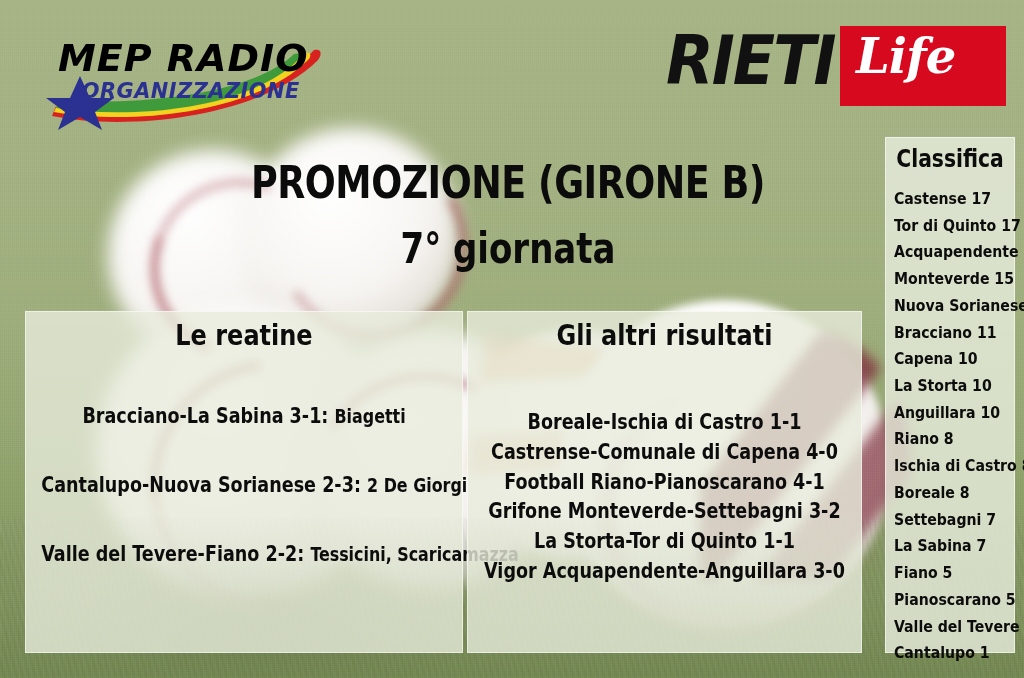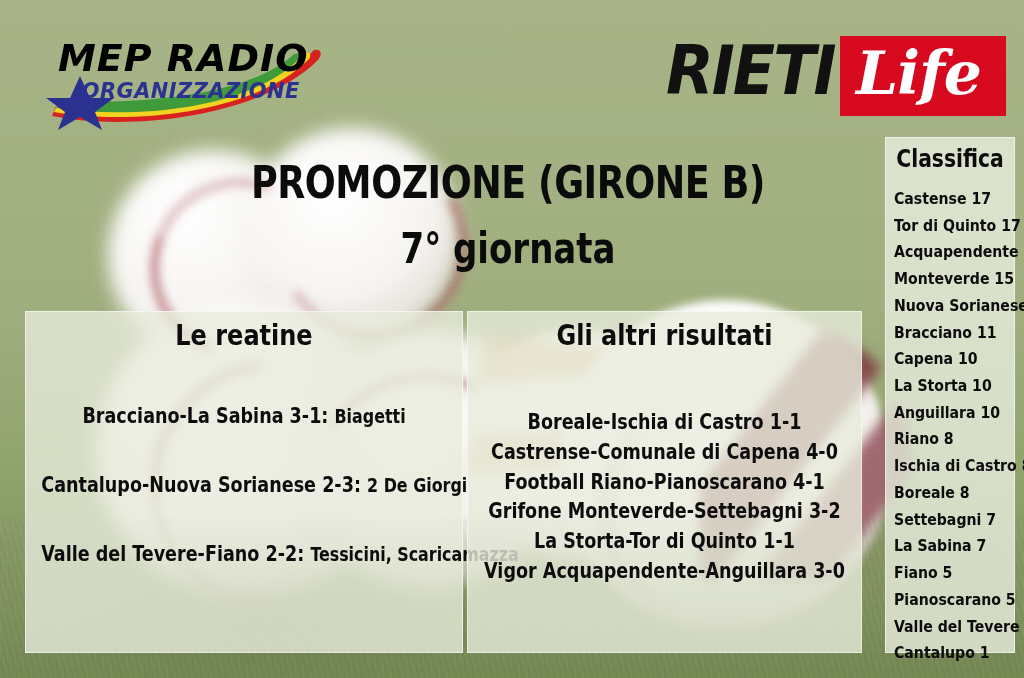--- a/index.html
+++ b/index.html
@@ -158,39 +158,39 @@
   }
   .mep-sub {
     position: absolute; left: 54px; top: 58px;
     font-family: "DejaVu Sans", sans-serif;
     font-weight: 700; font-style: italic;
     font-size: 22px; letter-spacing: 0.5px;
     color: #2b3191;
     transform: scaleX(0.95);
   }
 
-  .rieti-logo { position: absolute; left: 660px; top: 28px; width: 350px; height: 120px; }
+  .rieti-logo { position: absolute; left: 660px; top: 18px; width: 350px; height: 120px; }
   .rieti-word {
     position: absolute; left: 6px; top: 6px;
     font-family: "DejaVu Sans", sans-serif;
     font-weight: 700; font-style: italic;
     font-size: 62px; letter-spacing: -2px;
     color: #111111;
     transform: scaleY(1.08);
   }
   .life-box {
     position: absolute; left: 180px; top: 8px;
     width: 166px; height: 80px;
     background: #d6091f;
   }
   .life-text {
     position: absolute; left: 196px; top: 10px;
     font-family: "DejaVu Serif", serif;
     font-weight: 700; font-style: italic;
-    font-size: 60px;
+    font-size: 48px;
     color: #ffffff;
     letter-spacing: -1px;
   }
   .rieti-tag {
     position: absolute; left: 8px; top: 93px;
     font-family: "DejaVu Sans", sans-serif;
     font-weight: 700;
     font-size: 18px;
     color: #111111;
     letter-spacing: 0.2px;

